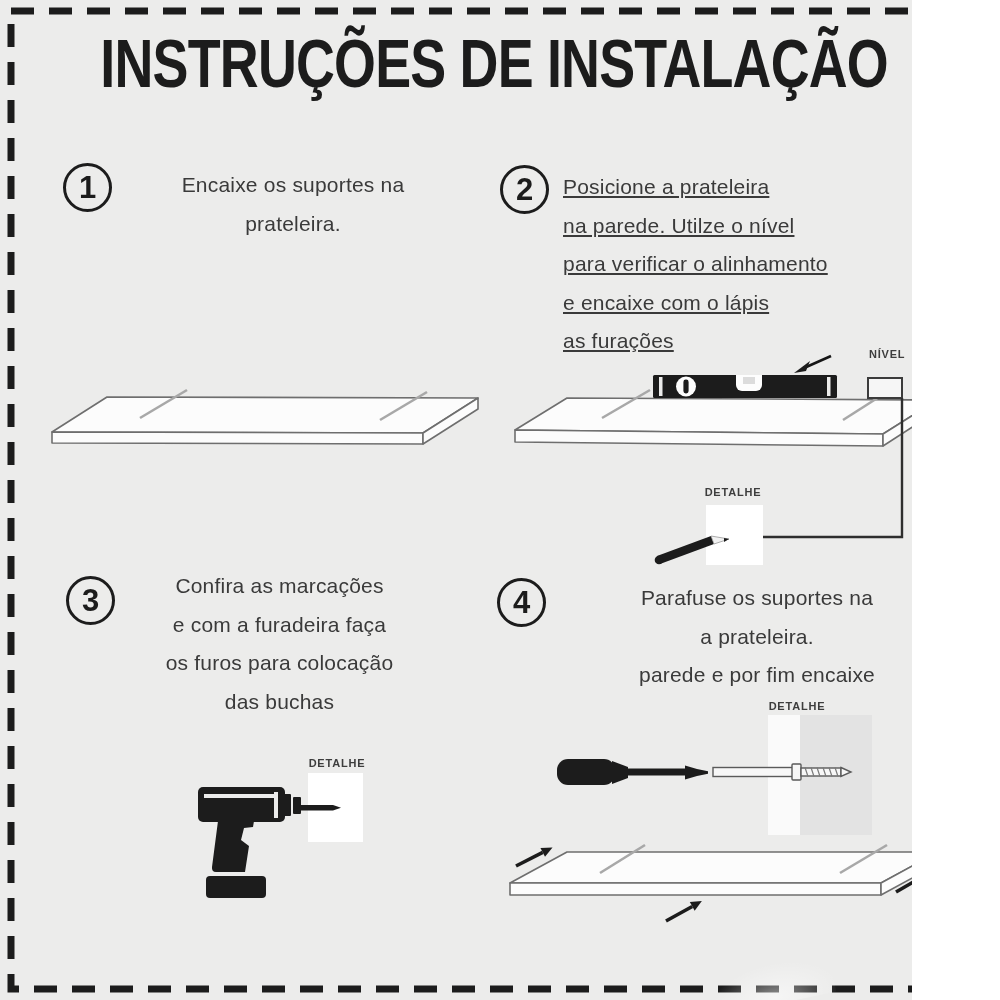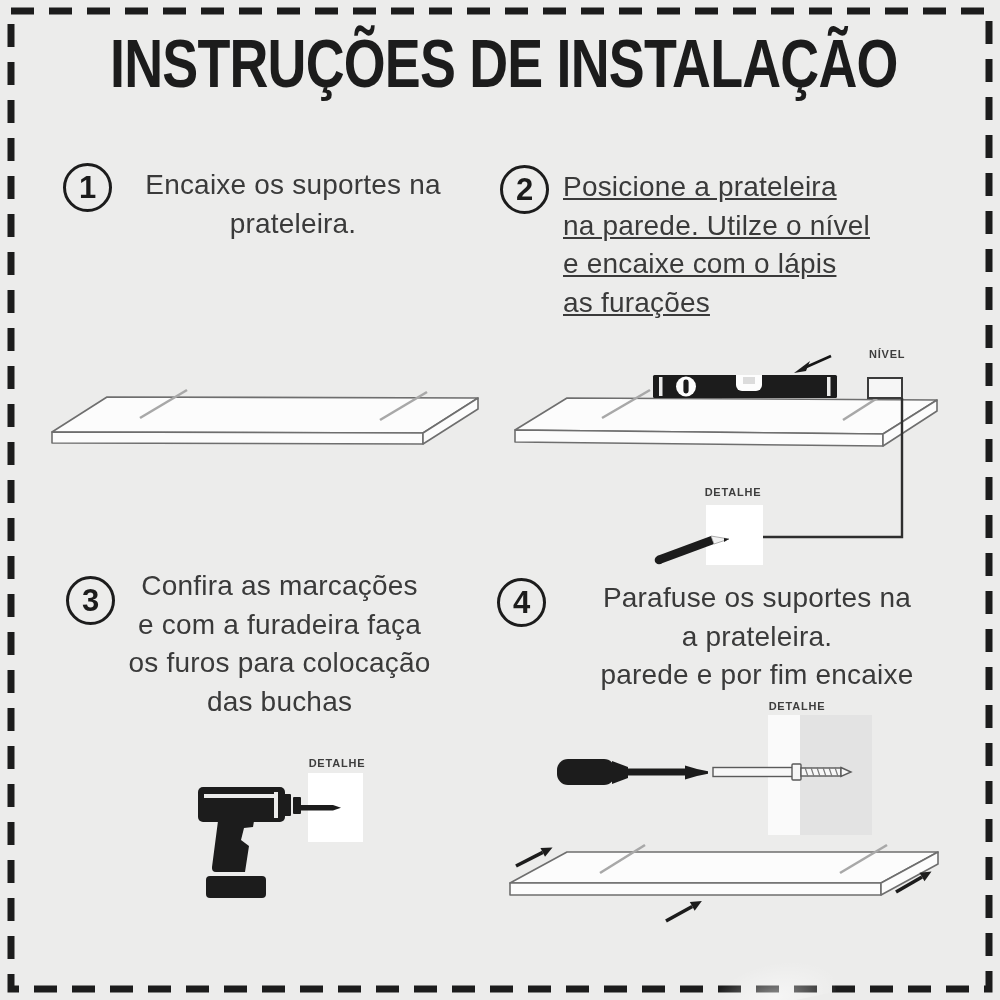--- a/index.html
+++ b/index.html
@@ -1,18 +1,18 @@
 <!DOCTYPE html>
 <html style="--background: #ececeb; --ink: #1c1c1c; --text: #3a3a3a; --support_line: #a8a8a8; --wall: #e3e3e3;"><head>
 <meta charset="utf-8">
 <style>
   html,body{margin:0;padding:0;}
   .page{
     position:relative;
-    width:1000px;height:1000px;
+    width:912px;height:1000px;
     background:var(--background,#ececeb);
     font-family:"Liberation Sans",sans-serif;
     overflow:hidden;
   }
   .frame{position:absolute;left:0;top:0;}
   .frame rect{fill:none;stroke:var(--ink,#1c1c1c);stroke-width:7;stroke-dasharray:23 15;}
   .title{
     position:absolute;left:0;right:0;top:24px;margin:0;
     text-align:center;white-space:nowrap;
     font-size:69px;font-weight:700;letter-spacing:-1px;
@@ -20,21 +20,21 @@
     transform:scaleX(0.78);transform-origin:center;
   }
   .badge{
     position:absolute;width:49px;height:49px;box-sizing:border-box;
     border:3.5px solid var(--ink,#1c1c1c);border-radius:50%;
     font-size:31px;font-weight:700;color:var(--ink,#1c1c1c);
     display:flex;align-items:center;justify-content:center;
   }
   .step-text{
     position:absolute;
-    font-size:28px;line-height:38.5px;color:var(--text,#3a3a3a);
+    font-size:21px;line-height:38.5px;color:var(--text,#3a3a3a);
     letter-spacing:0.2px;
   }
   .centered{text-align:center;}
   #badge1{left:63px;top:163px;}
   #text1{left:118px;top:166px;width:350px;}
   #badge2{left:500px;top:165px;}
   #text2{left:563px;top:168px;width:400px;text-align:left;text-decoration:underline;}
   #badge3{left:66px;top:576px;}
   #text3{left:72px;top:567px;width:415px;}
   #badge4{left:497px;top:578px;}
@@ -91,20 +91,21 @@
     <g>
       <line class="supportline" x1="100" y1="46" x2="147" y2="18"></line>
       <line class="supportline" x1="340" y1="48" x2="387" y2="20"></line>
     </g>
   </svg>
 
   <div class="badge" id="badge2">2</div>
   <div class="step-text" id="text2">
     <div>Posicione a prateleira</div>
     <div>na parede. Utilze o nível</div>
+    <div>para verificar o alinhamento</div>
     <div>e encaixe com o lápis</div>
     <div>as furações</div>
   </div>
 
   <svg class="illus" id="illus-step2" width="445" height="216">
     <g>
       <polygon class="board" points="10,80 62,48 432,50 378,84"></polygon>
       <polygon class="board" points="10,80 378,84 378,96 10,92"></polygon>
       <polygon class="board" points="378,84 432,50 432,61 378,96"></polygon>
     </g>

